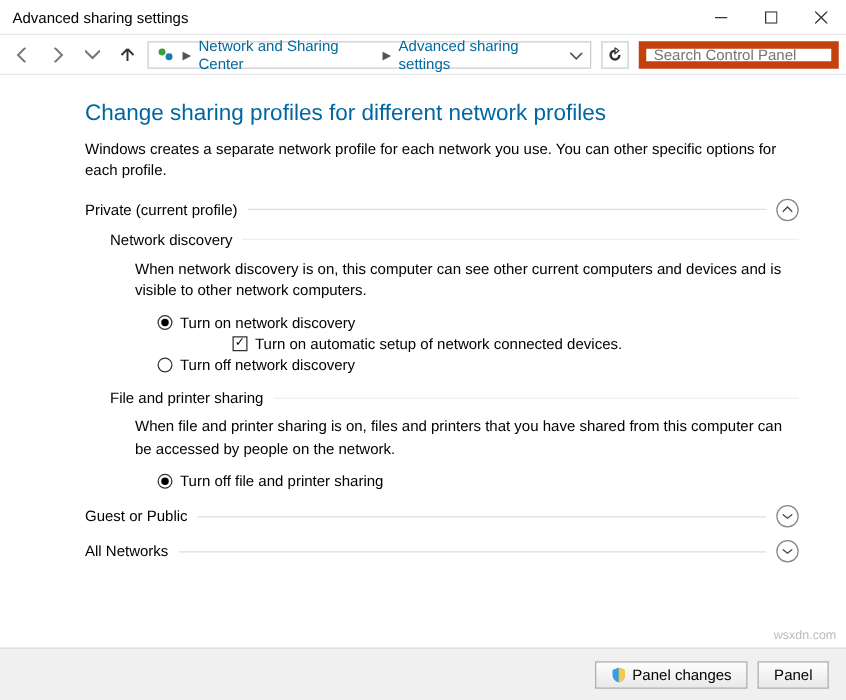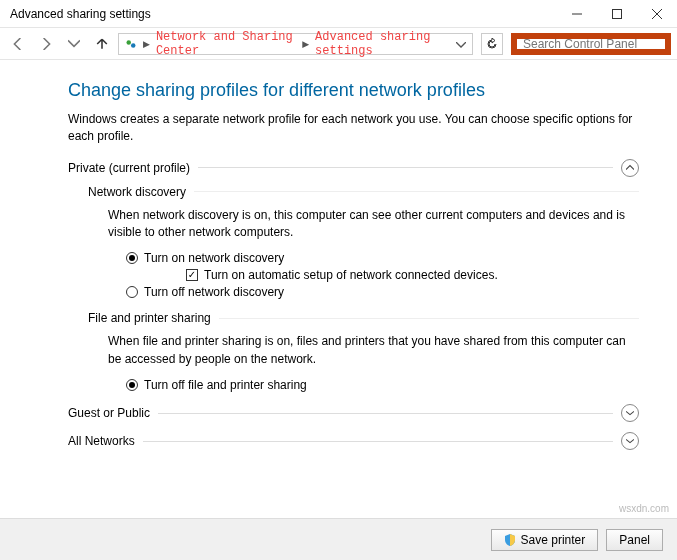--- a/index.html
+++ b/index.html
@@ -9,21 +9,21 @@
 .titlebar .title { padding-left: 10px; font-size: 12px; flex: 1; }
 .winbtn { width: 40px; height: 28px; display: flex; align-items: center; justify-content: center; color: #333; }
 .winbtn svg { width: 10px; height: 10px; }
 
 .navbar { height: 32px; display: flex; align-items: center; border-bottom: 1px solid #e5e5e5; padding: 0 6px; gap: 4px; }
 .navbtn { width: 24px; height: 24px; display: flex; align-items: center; justify-content: center; color: #777; border-radius: 2px; }
 .navbtn svg { width: 12px; height: 12px; }
 .navbtn.up { color: #333; }
 .cpicon { width: 16px; height: 16px; display: flex; align-items: center; justify-content: center; }
 .breadcrumb { flex: 1; display: flex; align-items: center; gap: 6px; height: 22px; border: 1px solid #ccc; padding: 0 6px; font-size: 12px; margin-right: 4px; }
-.crumb { color: #ef4444; font-family: Liberation Mono, monospace; }
+.crumb { color: #0369a1; }
 .bc-arrow { color: #555; font-size: 9px; }
 .bcdrop { margin-left: auto; color: #555; }
 .refresh { width: 22px; height: 22px; border: 1px solid #ccc; display: flex; align-items: center; justify-content: center; margin-right: 4px; }
 .searchbox { width: 160px; height: 22px; border: 6px solid #c2410c; padding: 0 6px; font-size: 12px; color: #777; outline: none; }
 
 .content { position: absolute; top: 60px; left: 0; right: 0; bottom: 42px; padding: 20px 38px 10px 68px; }
 .page-title { color: #0066a1; font-size: 18px; font-weight: 400; margin-bottom: 10px; }
 .page-desc { font-size: 12px; color: #000; margin-bottom: 14px; line-height: 1.4; }
 
 .section-head { display: flex; align-items: center; margin-bottom: 8px; }
@@ -112,21 +112,21 @@
   <div class="refresh">
       <svg width="12" height="12" viewBox="0 0 12 12">
         <path d="M10 6 A4 4 0 1 1 6 2 L6 0 L9 2.5 L6 5 L6 3 A3 3 0 1 0 9 6" fill="none" stroke="#333" stroke-width="1"></path>
       </svg>
     </div>
   <input class="searchbox" placeholder="Search Control Panel" style="">
 </div>
 
 <div class="content">
   <div class="page-title">Change sharing profiles for different network profiles</div>
-  <div class="page-desc">Windows creates a separate network profile for each network you use. You can choose specific options for each profile.</div>
+  <div class="page-desc">Windows creates a separate network profile for each network you use. You can other specific options for each profile.</div>
 
   <div class="section-head">
     <span class="label">Private (current profile)</span>
     <span class="hr"></span>
     <span class="circlebtn">
         <svg viewBox="0 0 10 6">
           <path d="M0 5 L5 0 L10 5" fill="none" stroke="currentColor" stroke-width="1.3"></path>
         </svg>
       </span>
   </div>
@@ -185,18 +185,18 @@
 </div>
 
 <div class="watermark">wsxdn.com</div>
 
 <div class="footer">
   <button class="btn">
     <span class="shield"><svg viewBox="0 0 12 12">
           <path d="M6 0 L11 2 L11 6 C11 9 8.5 11.5 6 12 C3.5 11.5 1 9 1 6 L1 2 Z" fill="#3a9de0"></path>
           <path d="M6 0 L11 2 L11 6 C11 9 8.5 11.5 6 12 L6 0 Z" fill="#f7c948"></path>
         </svg></span>
-    <span>Save printer</span>
+    <span>Panel changes</span>
   </button>
   <button class="btn">
     <span>Panel</span>
   </button>
 </div>
 
 </body></html>

